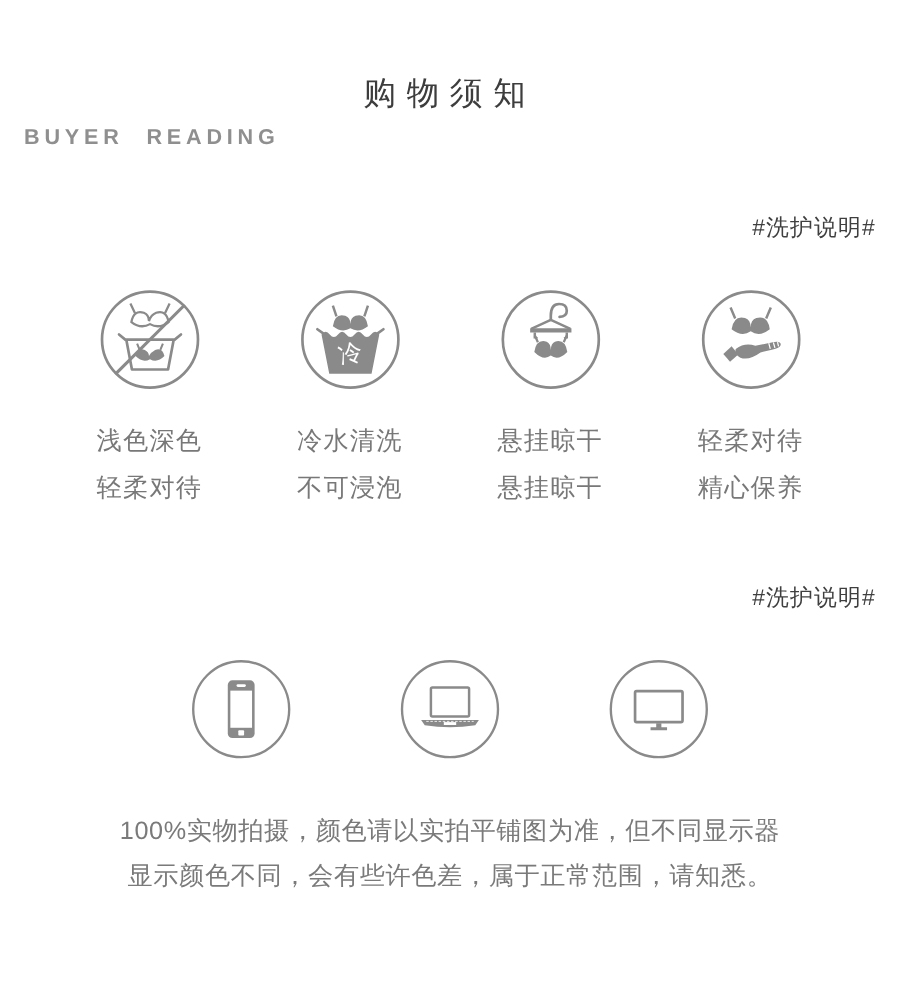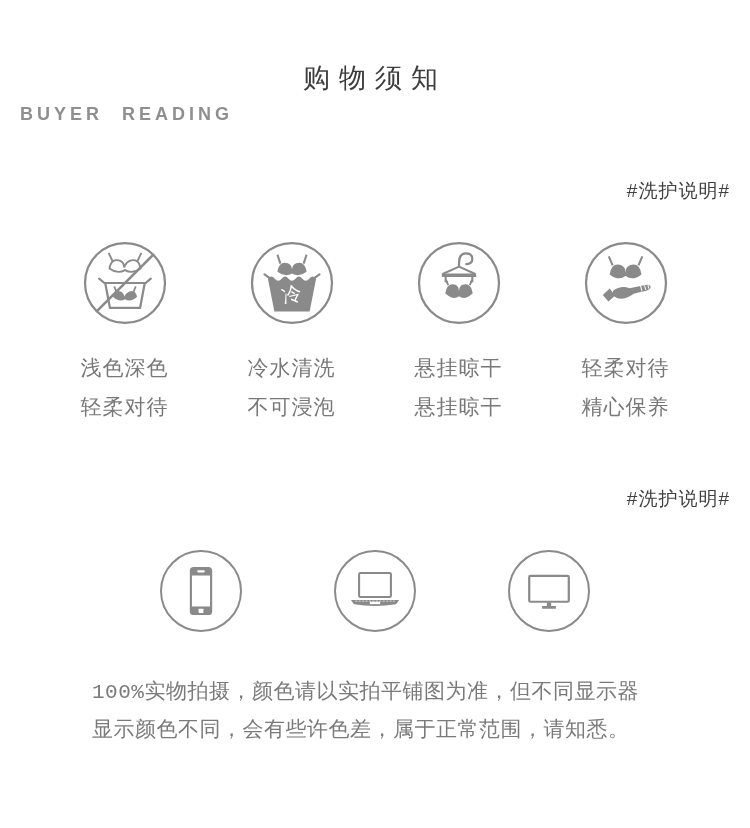--- a/index.html
+++ b/index.html
@@ -78,22 +78,21 @@
     gap: 88px;
   }
 
   .note {
     width: 566px;
     margin: 40px auto 0;
     font-size: 21px;
     color: #7a7a7a;
     line-height: 38px;
     letter-spacing: 0.5px;
-    text-align: left;
-    font-family: Liberation Mono, monospace;
+    text-align: center;
   }
 </style>
 </head>
 <body>
 
 <div class="page">
 
   <h1 class="title">购物须知</h1>
   <div class="subtitle">BUYER READING</div>
 

